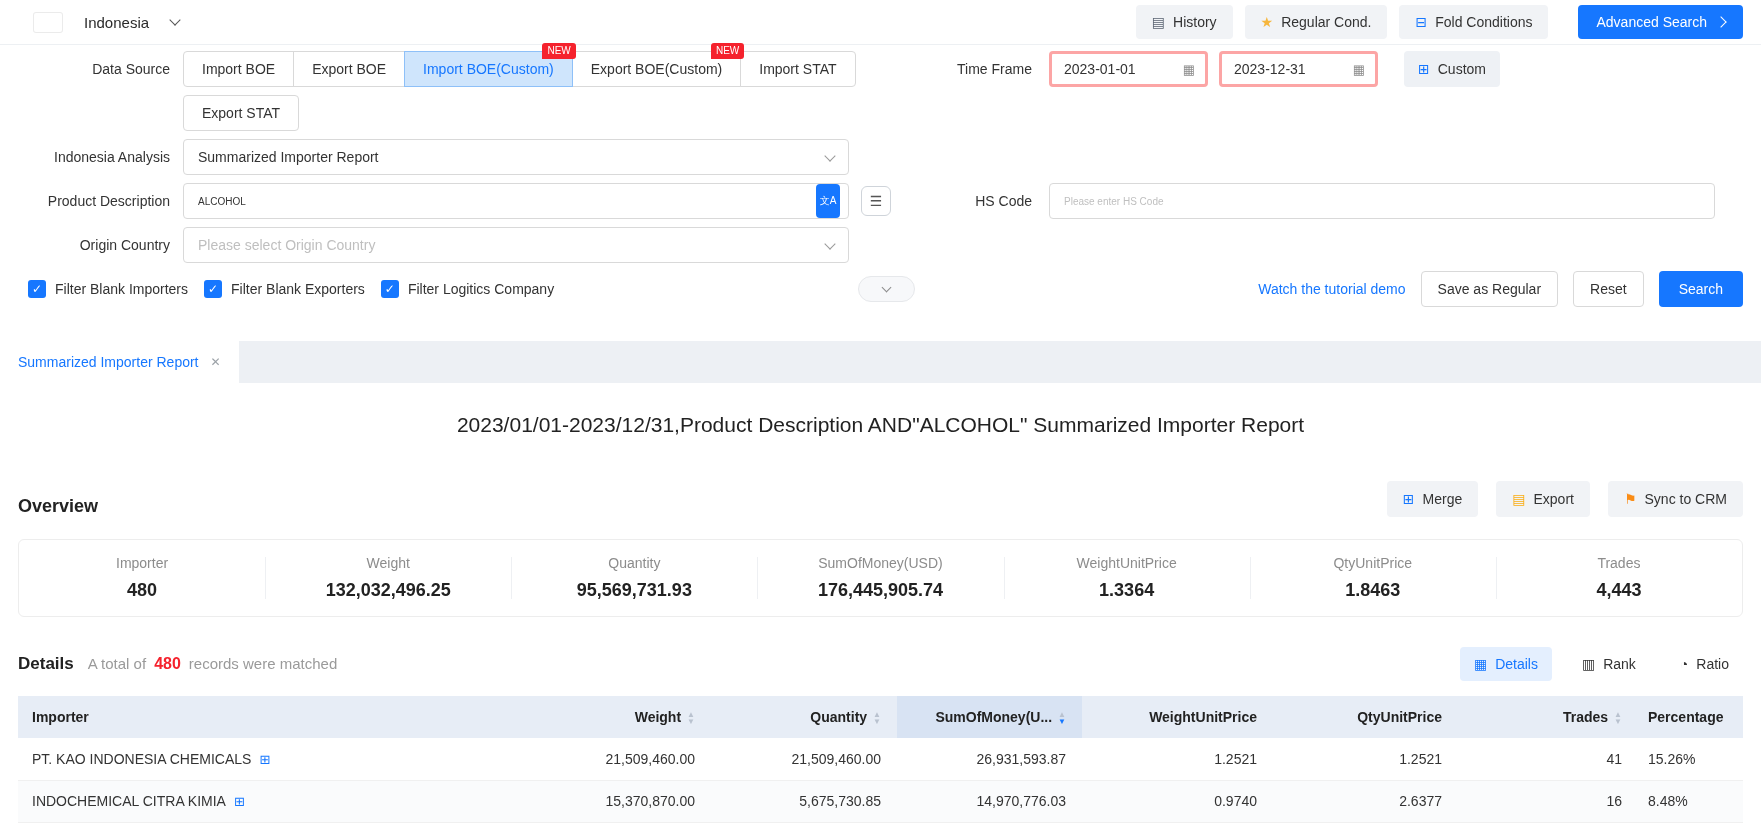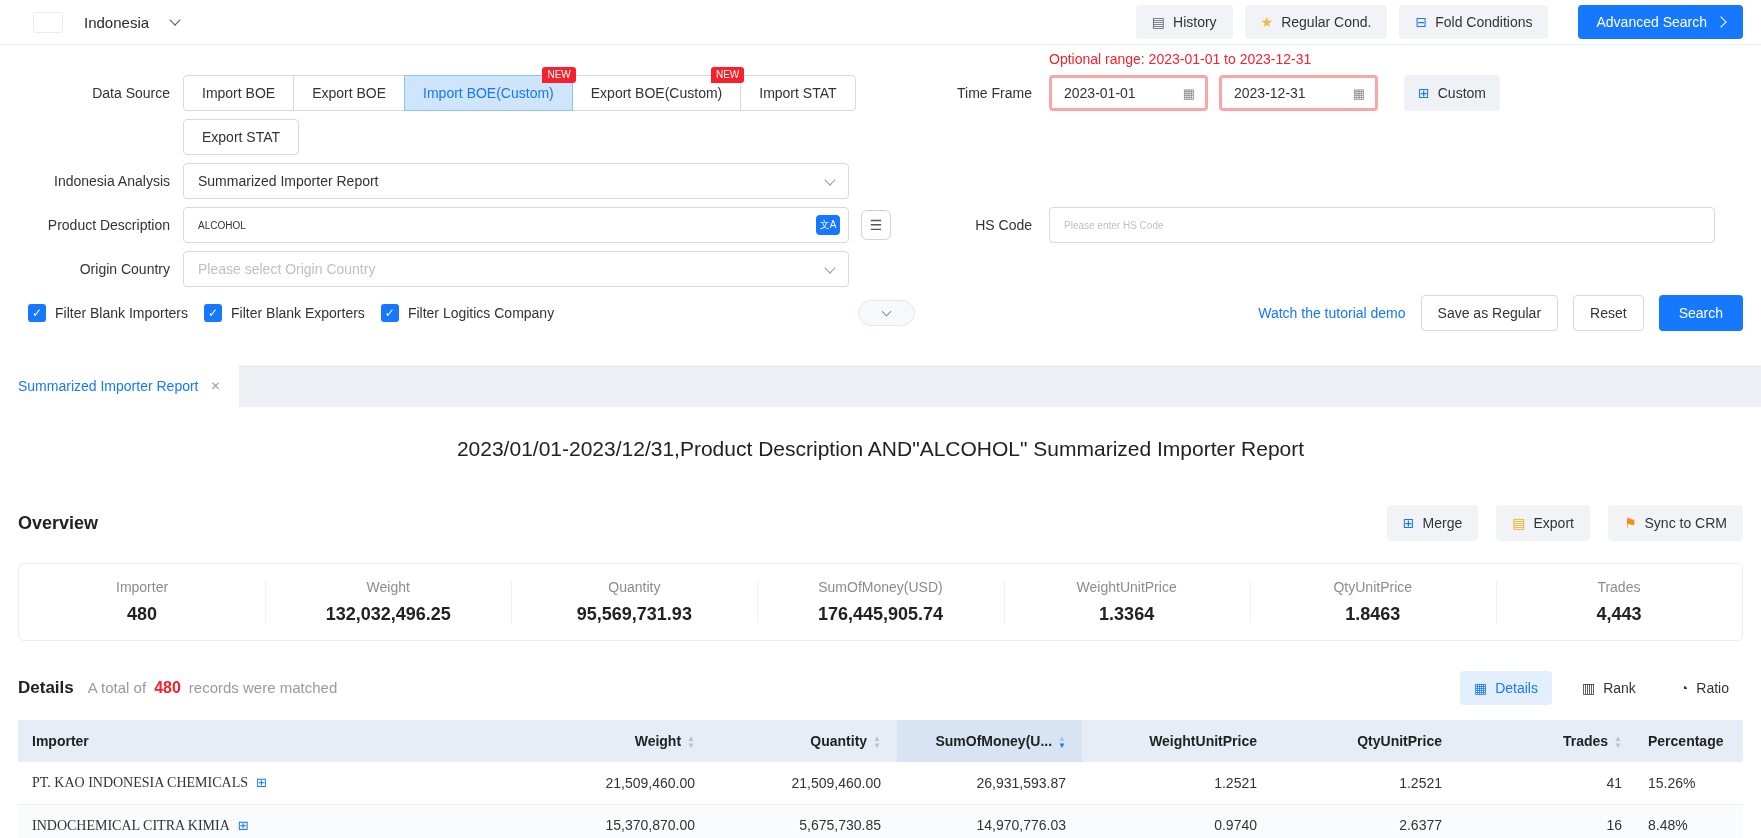--- a/index.html
+++ b/index.html
@@ -56,21 +56,21 @@
   .select { width:666px; height:36px; border:1px solid #d9d9d9; border-radius:4px; background:#fff;
     display:flex; align-items:center; justify-content:space-between; padding:0 14px; cursor:pointer; }
   .select .chev { border-color:#999; margin-top:-2px; }
   .placeholder { color:#bfbfbf; }
 
   .input-box { width:666px; height:36px; border:1px solid #d9d9d9; border-radius:4px; background:#fff;
     display:flex; align-items:center; padding:0 8px 0 14px; }
   .input-box input { border:none; outline:none; flex:1; font-size:10px; color:#333;
     font-family:inherit; background:transparent; }
   .input-box input::placeholder { color:#bfbfbf; }
-  .t-badge { width:24px; height:20px; background:#1677ff; border-radius:4px; color:#fff; font-size:10px;
+  .t-badge { width:24px; height:34px; background:#1677ff; border-radius:4px; color:#fff; font-size:10px;
     display:flex; align-items:center; justify-content:center; cursor:pointer; flex:none; }
   .syn-btn { width:30px; height:30px; border:1px solid #cfd4da; border-radius:6px; display:flex;
     align-items:center; justify-content:center; color:#555; font-size:14px; margin-left:12px;
     cursor:pointer; align-self:center; }
 
   .filters-row { display:flex; align-items:center; margin-top:6px; padding:0 18px 0 28px; position:relative; height:36px; }
   .cb-group { display:flex; align-items:center; gap:9px; margin-right:16px; cursor:pointer; }
   .cb { width:18px; height:18px; background:#1677ff; border-radius:3px; color:#fff; font-size:12px;
     display:flex; align-items:center; justify-content:center; }
   .collapse-pill { position:absolute; left:858px; top:5px; width:57px; height:26px; background:#f7f8fa;
@@ -85,21 +85,21 @@
 
   
   .tabstrip { margin-top:8px; height:42px; background:#edf0f4; display:flex; }
   .rtab { background:#fff; display:flex; align-items:center; gap:12px; padding:0 18px;
     color:#1677ff; cursor:pointer; }
   .rtab .x { color:#9aa0a6; font-size:12px; cursor:pointer; }
 
   
   .report-title { text-align:center; margin-top:30px; font-size:21px; font-weight:500; color:#222; }
 
-  .overview-head { display:flex; align-items:center; margin:44px 18px 0; }
+  .overview-head { display:flex; align-items:flex-end; margin:44px 18px 0; }
   .h-overview { font-size:18px; font-weight:bold; color:#222; }
   .ov-btns { margin-left:auto; display:flex; gap:18px; }
   .ov-btn { height:36px; display:inline-flex; align-items:center; gap:8px; padding:0 16px;
     background:#f1f3f6; border-radius:4px; cursor:pointer; color:#333; }
   .ic-merge { color:#1677ff; } .ic-export { color:#faad14; } .ic-sync { color:#fa8c16; }
 
   .stats { margin:22px 18px 0; height:78px; border:1px solid #ededed; border-radius:6px;
     display:flex; align-items:center; }
   .stat { flex:1; text-align:center; position:relative; }
   .stat + .stat::before { content:""; position:absolute; left:0; top:50%; transform:translateY(-50%);
@@ -123,21 +123,21 @@
   thead th.sorted { background:#d8e3f3; }
   th.c-left, td.c-left { text-align:left; padding-left:14px; }
   th.c-num, td.c-num { text-align:right; padding-right:16px; }
   th.c-pct, td.c-pct { text-align:left; padding-left:10px; }
   tbody td { height:42px; border-bottom:1px solid #f0f0f0; font-size:14px; color:#333; background:#fff; }
   tbody tr.alt td { background:#fafbfc; }
   .sorters { display:inline-flex; flex-direction:column; vertical-align:middle; margin-left:6px; }
   .sorters i { font-style:normal; font-size:8px; line-height:7px; color:#b9c2cf; }
   th.sorted .sorters .dn { color:#1677ff; }
   .co-icon { color:#1677ff; font-size:13px; margin-left:8px; cursor:pointer; }
-  .imp-name { cursor:pointer;font-family:Liberation Serif, serif; }
+  .imp-name { cursor:pointer; }
 </style>
 </head>
 <body>
 
 <div class="page">
 
   <header class="topbar">
     <div class="tb-left">
       <span class="flag"><span class="f-top"></span><span class="f-bot"></span></span>
       <span class="country">Indonesia</span>
@@ -157,21 +157,20 @@
         <span>Fold Conditions</span>
       </span>
       <span class="btn-adv">
         <span>Advanced Search</span>
         <span class="chev-r-w"></span>
       </span>
     </div>
   </header>
 
   <section class="search">
-    <div class="optional-range">Optional range:  2023-01-01 to 2023-12-31</div>
 
     <div class="form-row">
       <span class="lbl">Data Source</span>
       <div class="tab-group">
         <span class="dtab">Import BOE</span>
         <span class="dtab">Export BOE</span>
         <span class="dtab selected">
           <span>Import BOE(Custom)</span>
           <span class="new-badge">NEW</span>
         </span>

